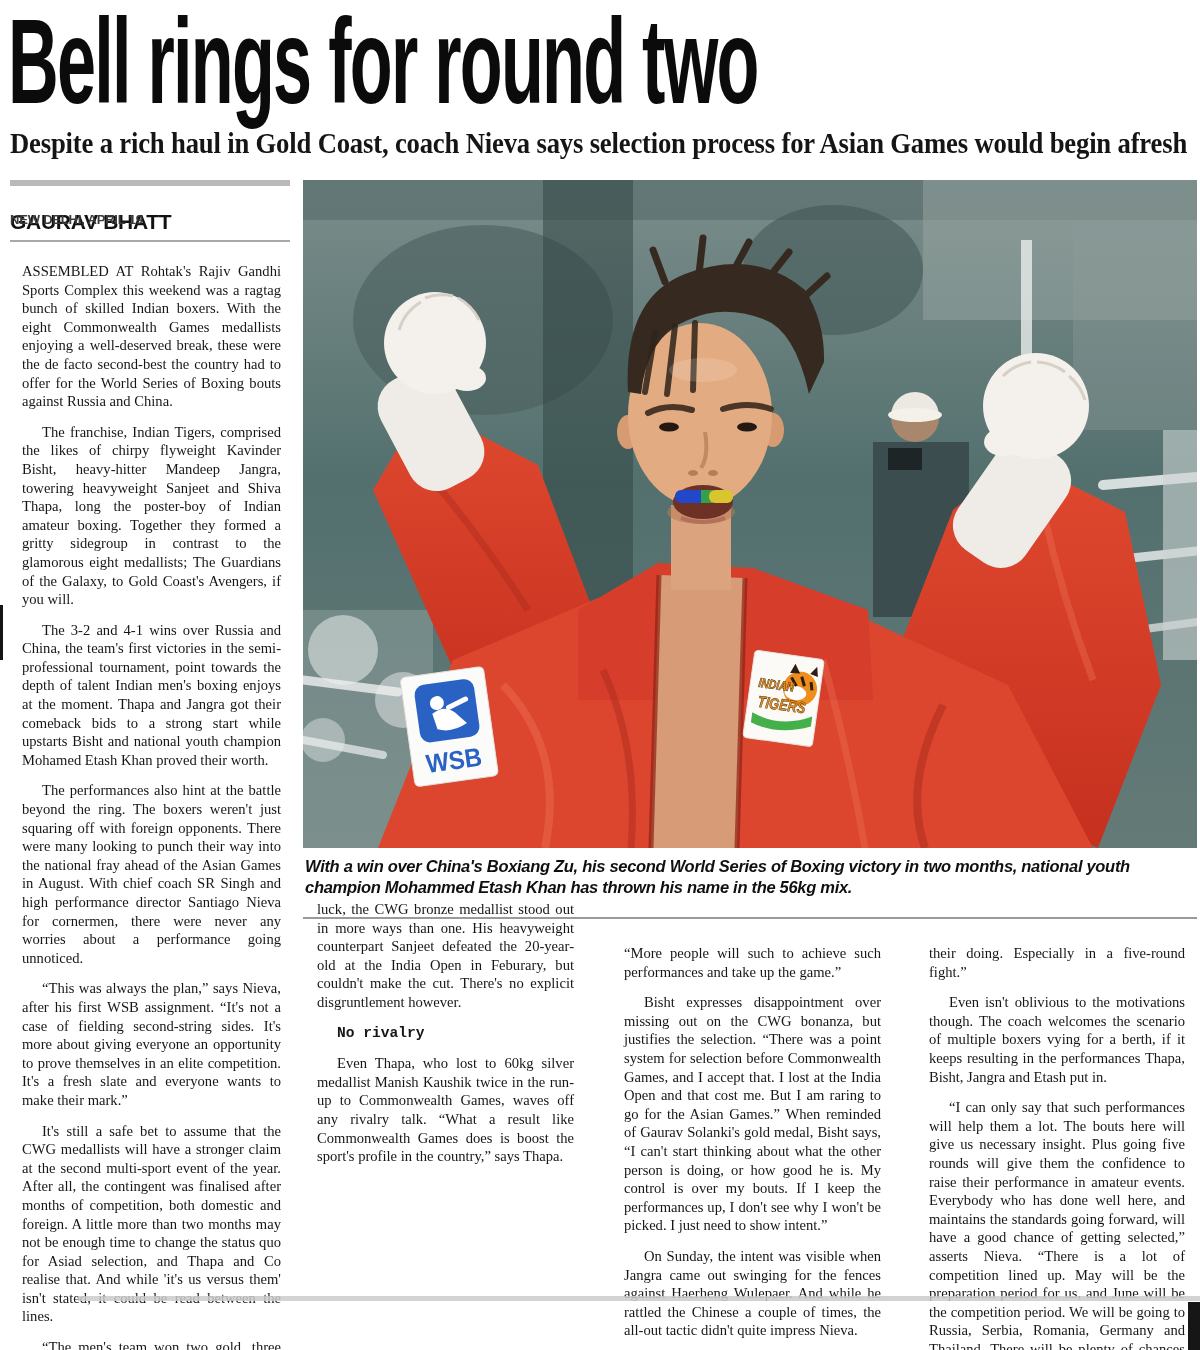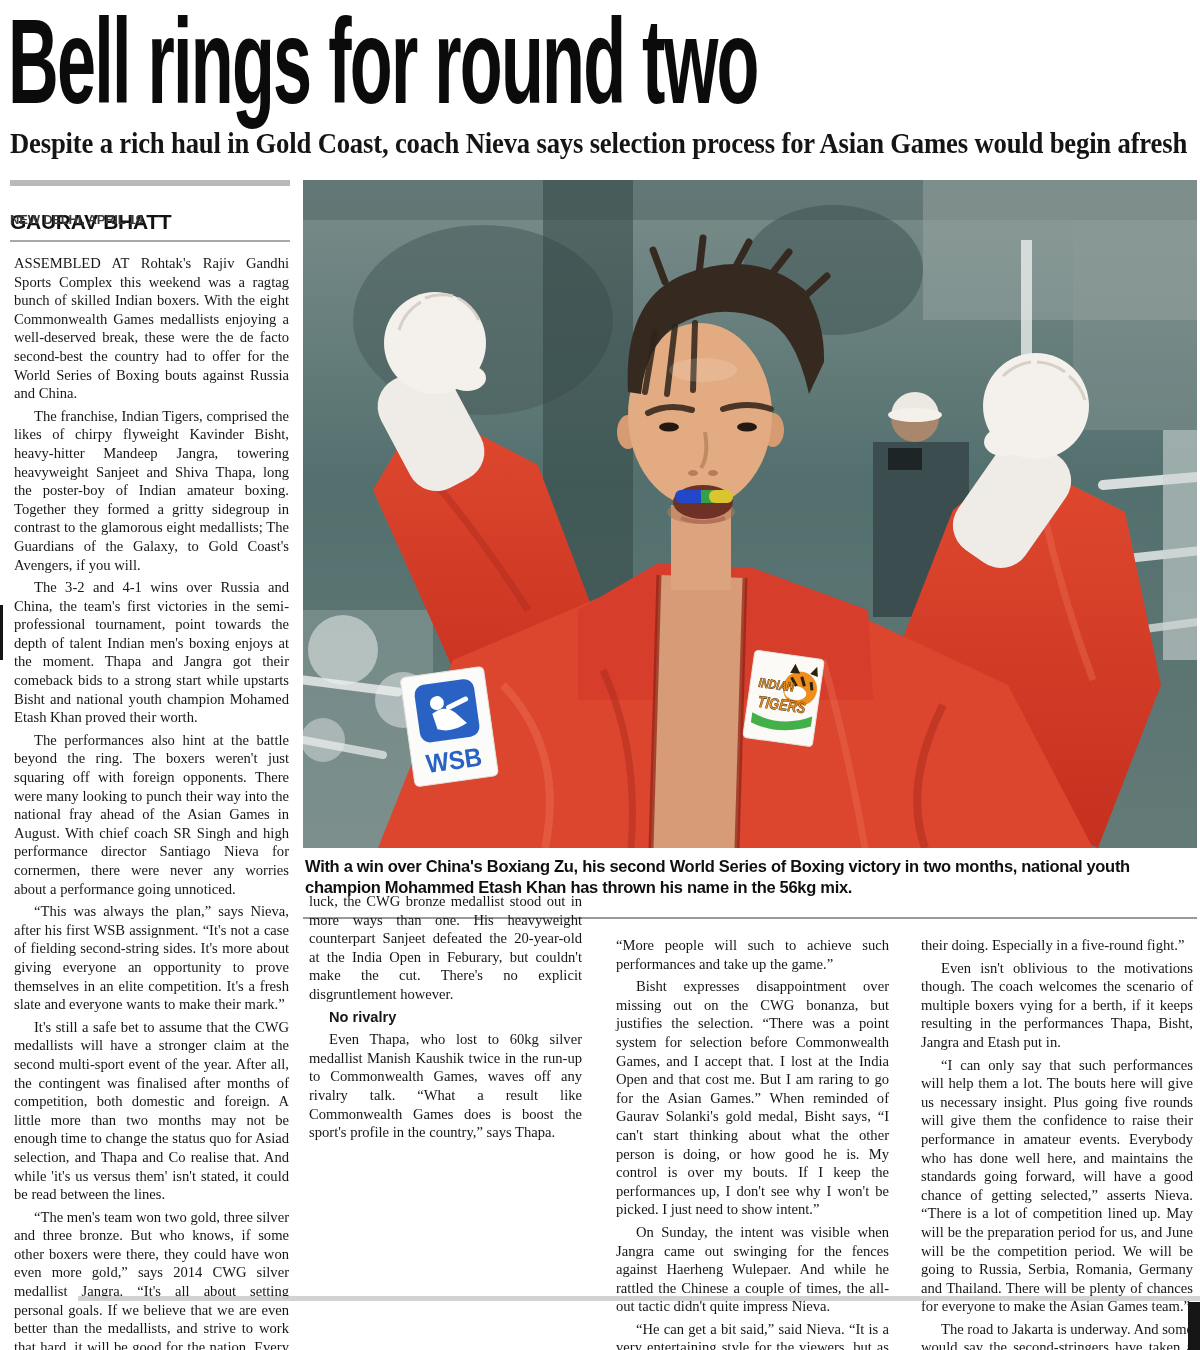--- a/index.html
+++ b/index.html
@@ -29,33 +29,33 @@
     top:212px;left:10px;font-family:"Liberation Sans",sans-serif;
     font-weight:bold;font-size:13px;letter-spacing:-0.2px;color:#3c3c3c;
   }
   .byline-rule{top:240px;left:10px;width:280px;height:2px;background:#a8a8a8;}
   .col{position:absolute;overflow:hidden;}
   .col-left{top:250px;left:10px;width:283px;height:1100px;}
   .col-b1{top:888px;left:305px;width:281px;height:418px;}
   .col-b2{top:932px;left:612px;width:281px;height:418px;}
   .col-b3{top:932px;left:917px;width:280px;height:418px;}
   p.par{
-    margin:4px;text-indent:20px;text-align:justify;
+    margin:12px;text-indent:20px;text-align:justify;
     font-size:14.6px;line-height:18.6px;color:#161616;
   }
   p.par.flush{text-indent:0;}
   .mini-head{
-    font-family:Liberation Sans, sans-serif;font-weight:bold;font-size:21px;
+    font-family:Liberation Mono, monospace;font-weight:bold;font-size:21px;
     margin:7px 0 3px 0;text-indent:0;line-height:24px;color:#0e0e0e;
   }
   .photo-frame{top:180px;left:303px;width:894px;height:668px;background:#54706e;}
   .caption{
     top:856px;left:305px;width:890px;
     font-family:"Liberation Sans",sans-serif;font-weight:bold;
-    font-size:16.5px;line-height:21px;letter-spacing:-0.3px;color:#101010;
+    font-size:16.5px;line-height:21px;letter-spacing:-0.3px;color:#101010;font-style:italic;
   }
   .caption-rule{top:917px;left:303px;width:894px;height:2px;background:#9a9a9a;}
   .scan-band{top:1296px;left:78px;width:1122px;height:5px;background:#cbcbcb;opacity:0.85;}
   .scan-corner{top:1302px;left:1188px;width:12px;height:48px;background:#161616;}
   .scan-edge{top:605px;left:0px;width:3px;height:55px;background:#151515;}
 </style>
 </head>
 <body>
 
 <div class="abs headline">Bell rings for round two</div>

